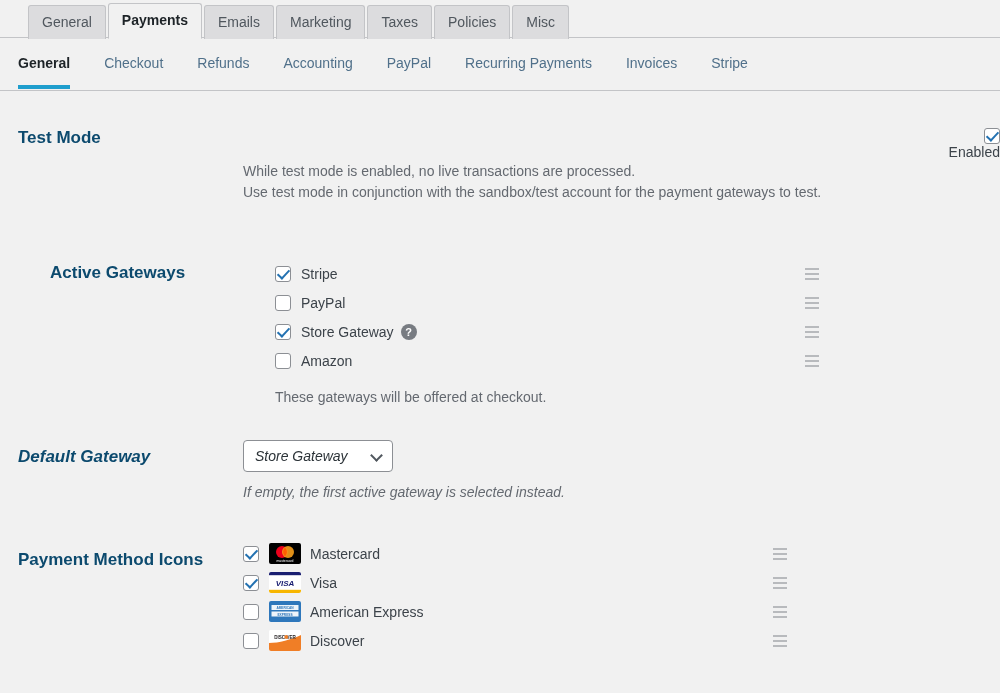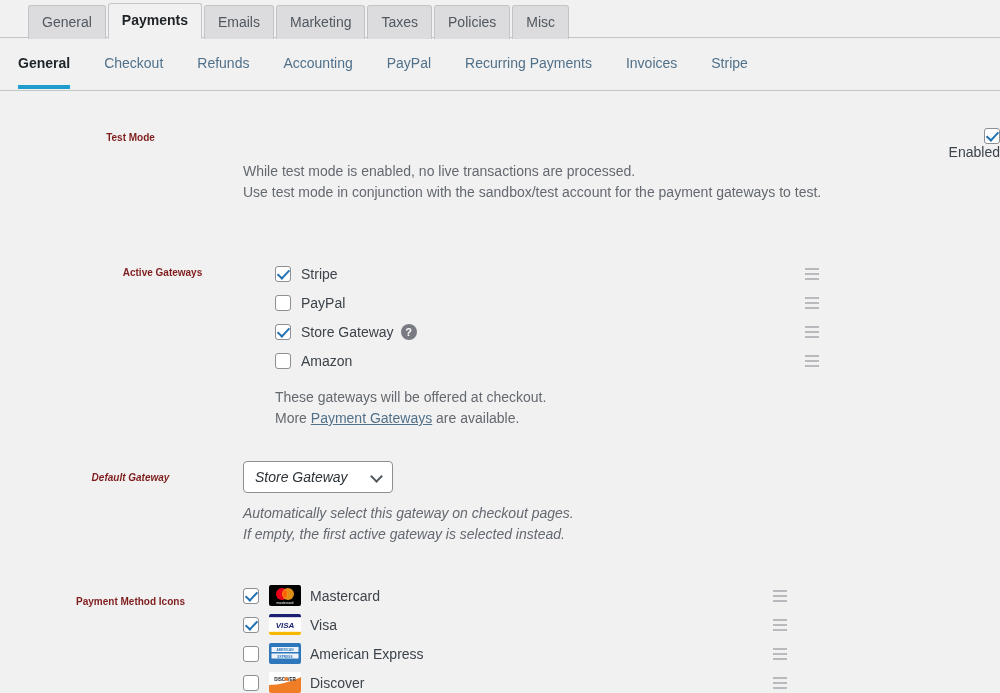--- a/index.html
+++ b/index.html
@@ -93,25 +93,24 @@
   
   .form { padding-top: 8px; }
   .row {
     display: flex;
     align-items: flex-start;
   }
   .row-label {
     width: 243px;
     flex: 0 0 243px;
     padding-left: 18px;
-    font-size: 10px;
+    font-size: 17px;
     font-weight: bold;
-    color: #7f1d1d;
+    color: #0c4a6e;
     line-height: 20px;
-    text-align: center;
   }
   .row-field {
     flex: 1 1 auto;
     min-width: 0;
   }
   .desc {
     font-size: 14px;
     color: #646970;
     line-height: 21px;
   }
@@ -326,34 +325,32 @@
                 <i></i>
                 <i></i>
                 <i></i>
               </span>
           </div>
         </div>
 
       </div>
       <div class="desc" style="margin-top:12px;">
         <div>These gateways will be offered at checkout.</div>
-        <div><span>More </span><a href="#">Payment Gateways</a><span> are available.</span></div>
       </div>
     </div>
   </div>
 
   <div class="row" style="margin-top:32px;font-style:italic;">
     <div class="row-label" style="padding-top:7px;">Default Gateway</div>
     <div class="row-field">
       <div class="sel">
         <span>Store Gateway</span>
         <span class="chev"></span>
       </div>
       <div class="desc" style="margin-top:10px;">
-        <div>Automatically select this gateway on checkout pages.</div>
         <div>If empty, the first active gateway is selected instead.</div>
       </div>
     </div>
   </div>
 
   <div class="row" style="margin-top:36px;">
     <div class="row-label" style="padding-top:11px;">Payment Method Icons</div>
     <div class="row-field">
       <div class="glist">
 

